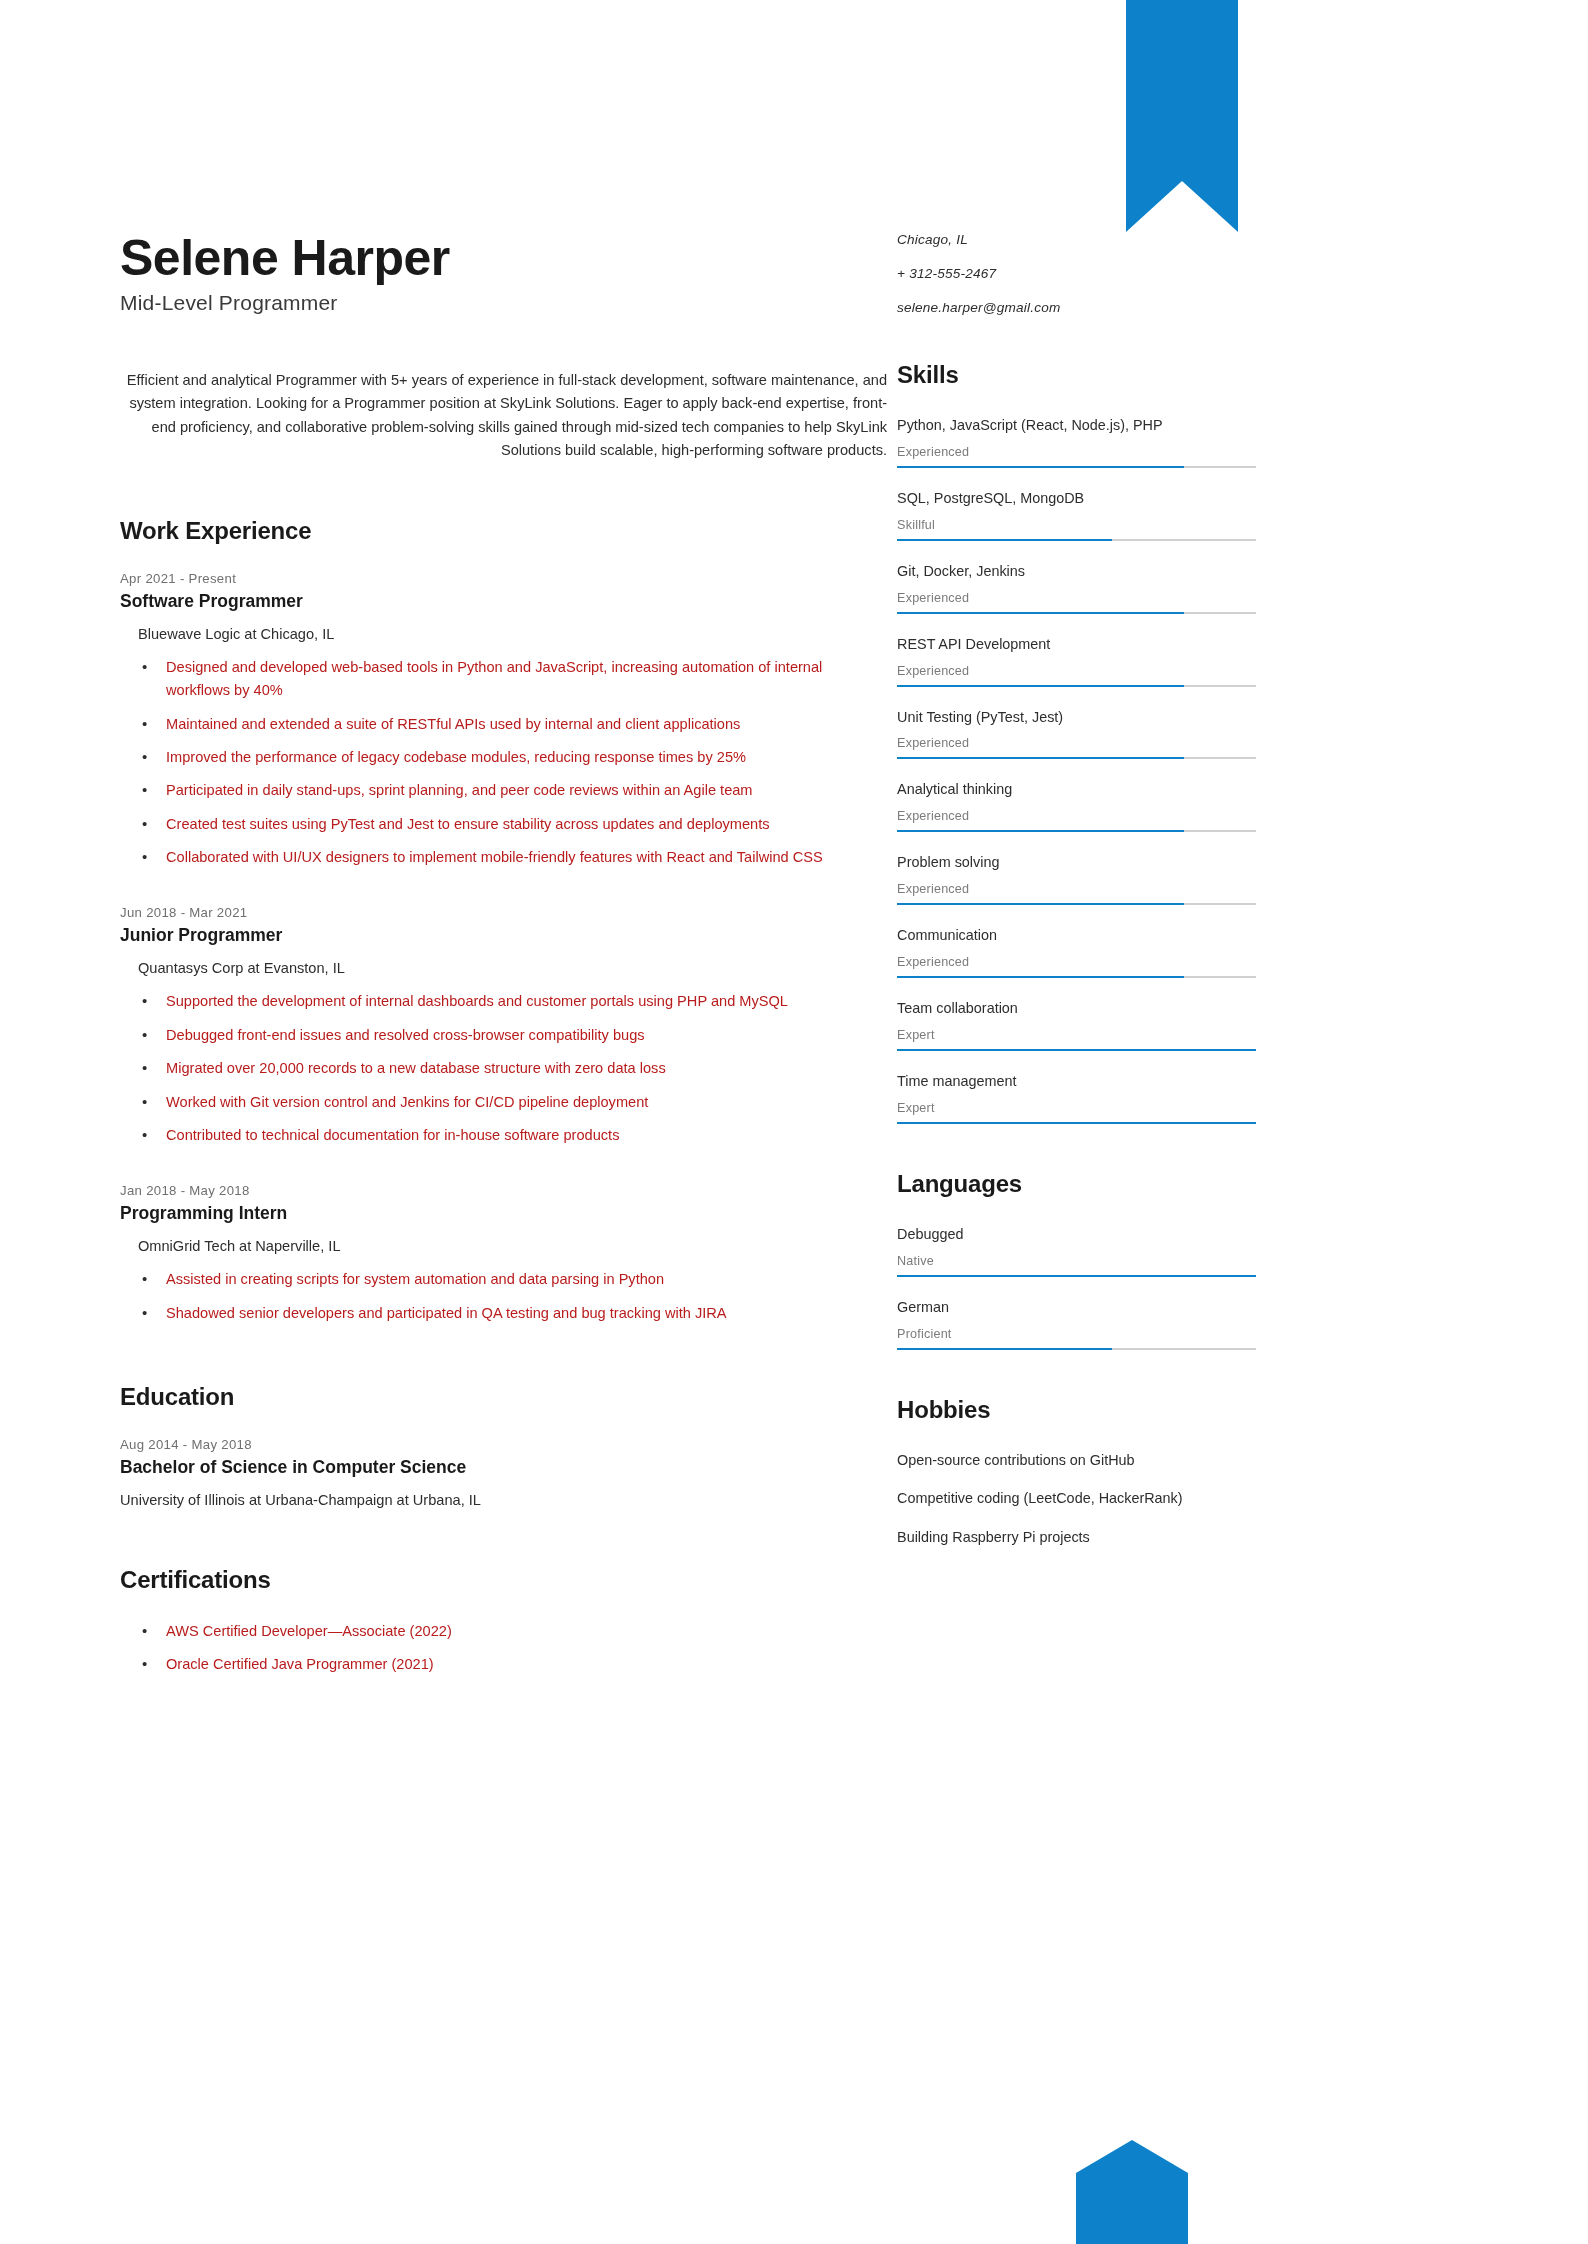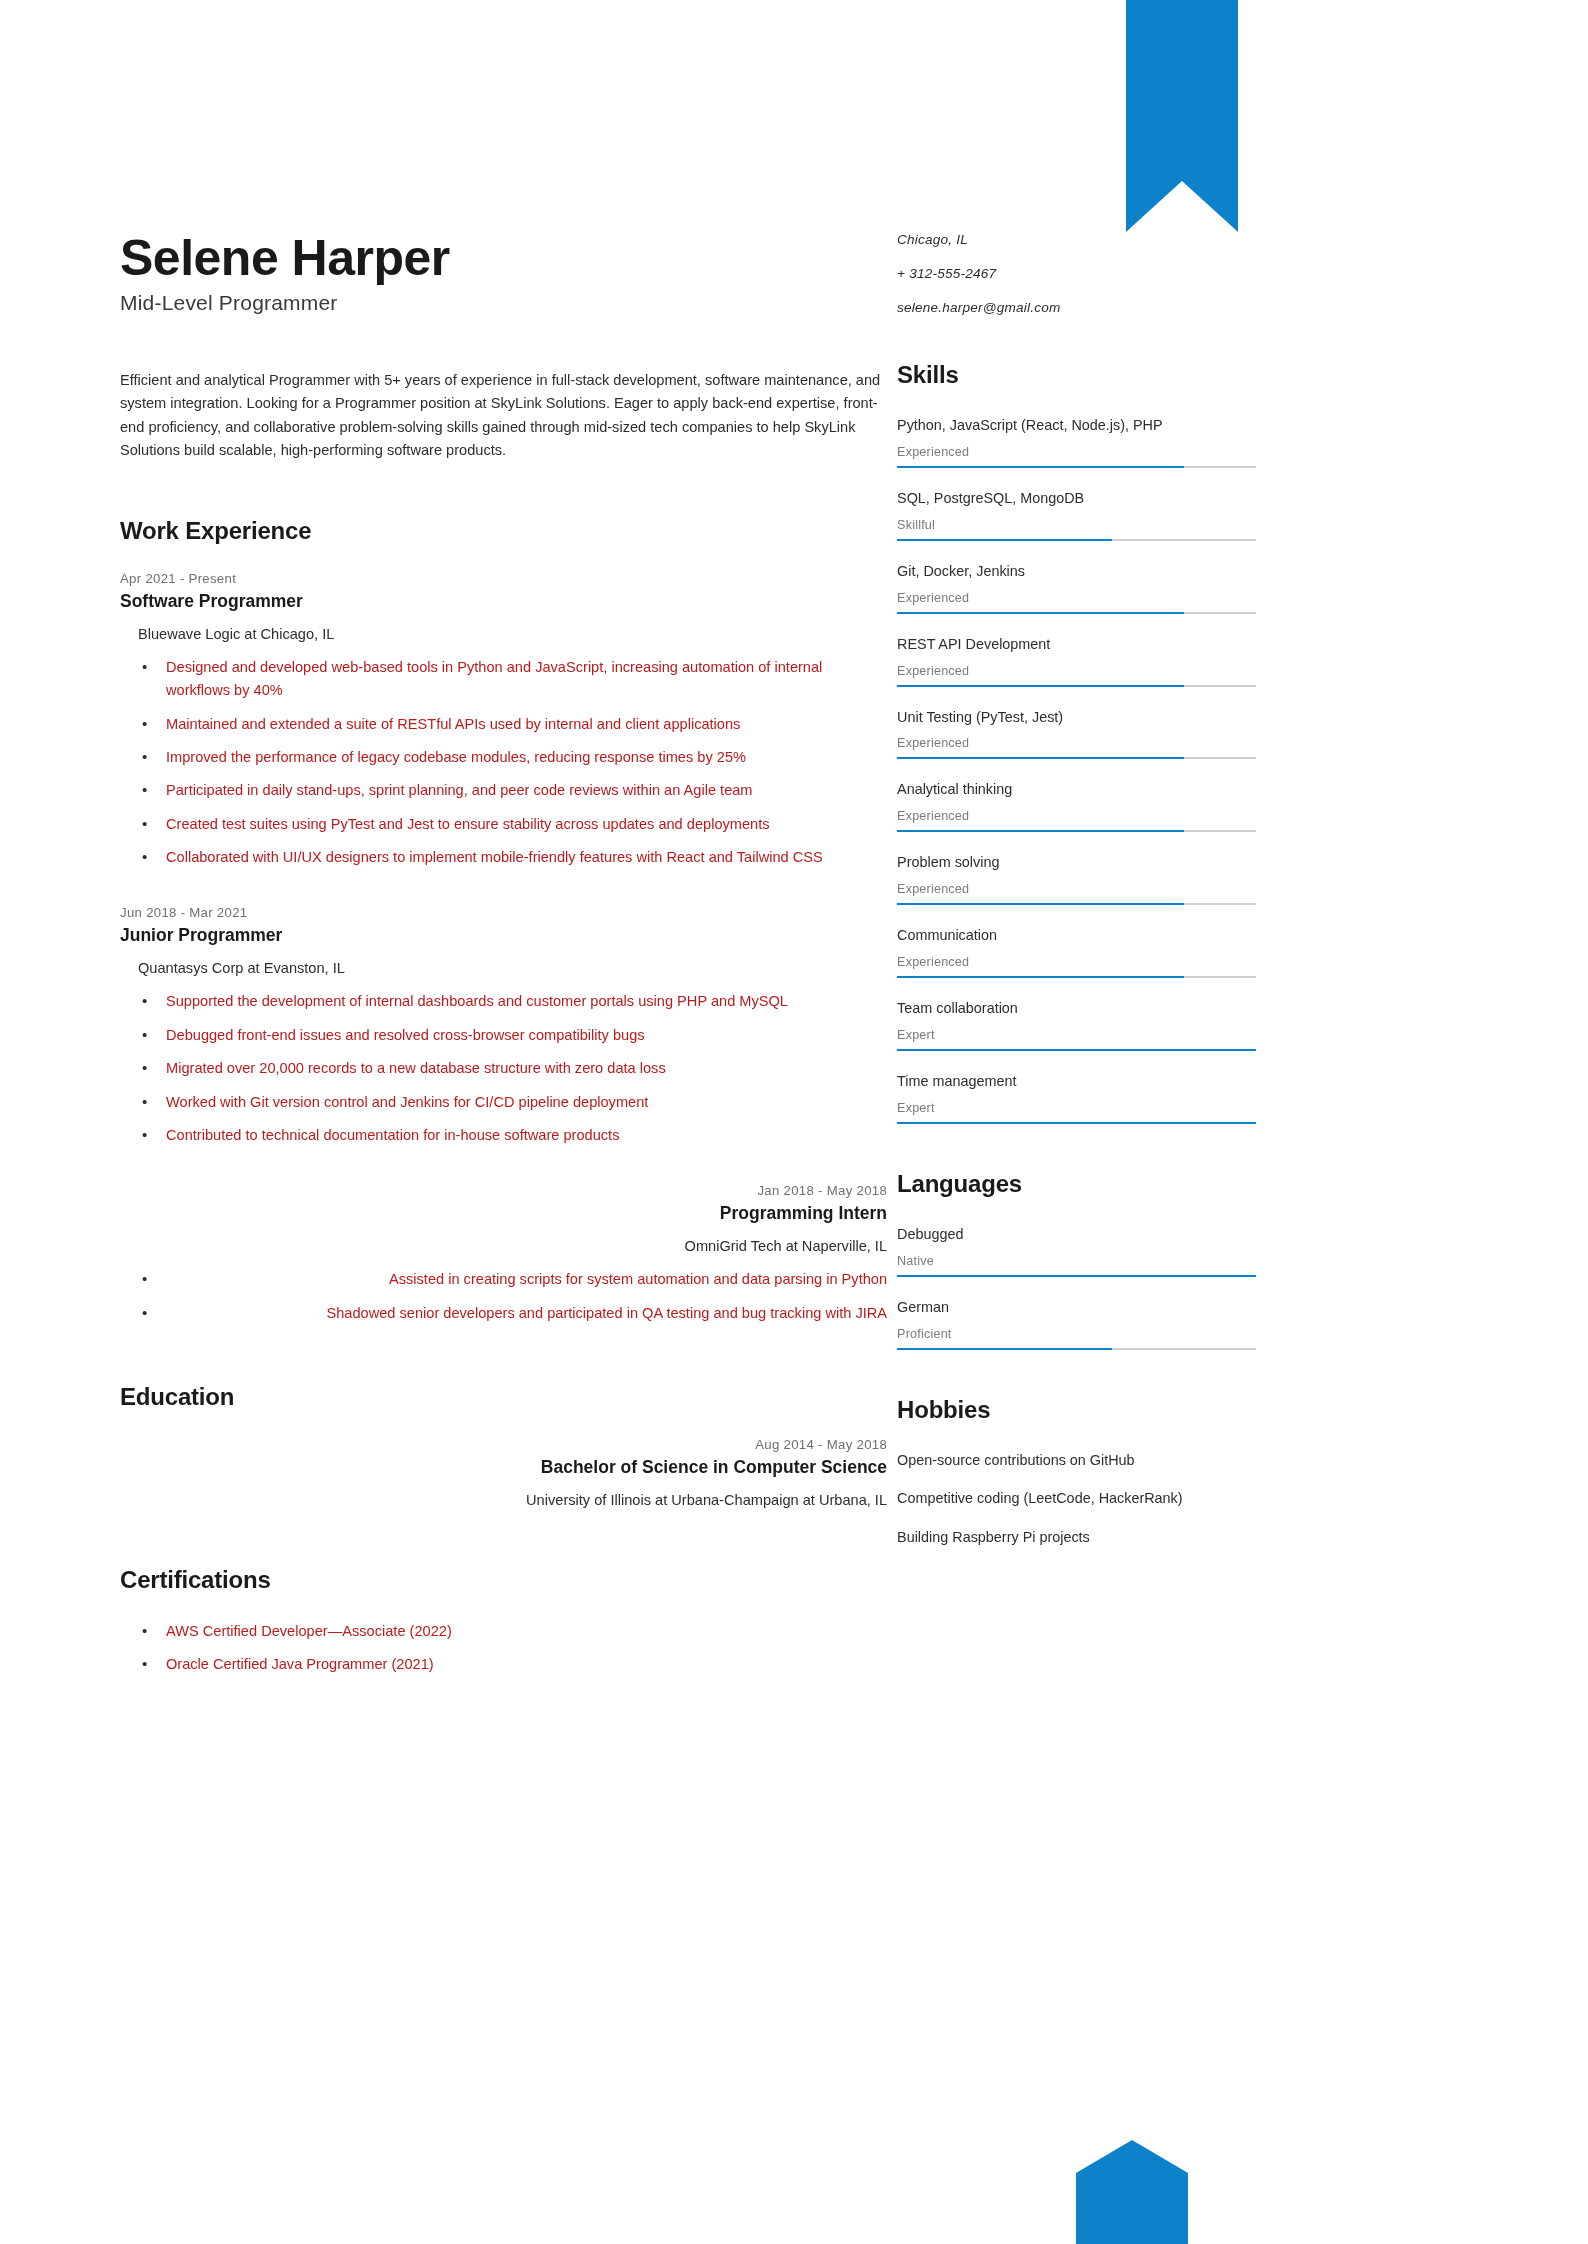--- a/index.html
+++ b/index.html
@@ -71,32 +71,33 @@
     font-weight: 400;
     letter-spacing: 0.2px;
   }
 
   .summary {
     font-size: 14.6px;
     line-height: 1.62;
     color: #2d2d2d;
     max-width: 930px;
     margin-bottom: 54px;
+    text-align: right;
   }
 
   h2.section {
     font-size: 24px;
     font-weight: 800;
     margin: 0 0 26px 0;
     color: #1a1a1a;
     letter-spacing: -0.2px;
   }
   .block { margin-bottom: 40px; }
   .job { margin-bottom: 36px; }
-  .job:last-child { margin-bottom: 0; text-align: right; }
+  .job:last-child { margin-bottom: 0; }
   .date {
     font-size: 13.2px;
     color: #6f6f6f;
     letter-spacing: 0.3px;
     margin-bottom: 5px;
   }
   .job-title {
     font-size: 17.5px;
     font-weight: 800;
     color: #1a1a1a;

